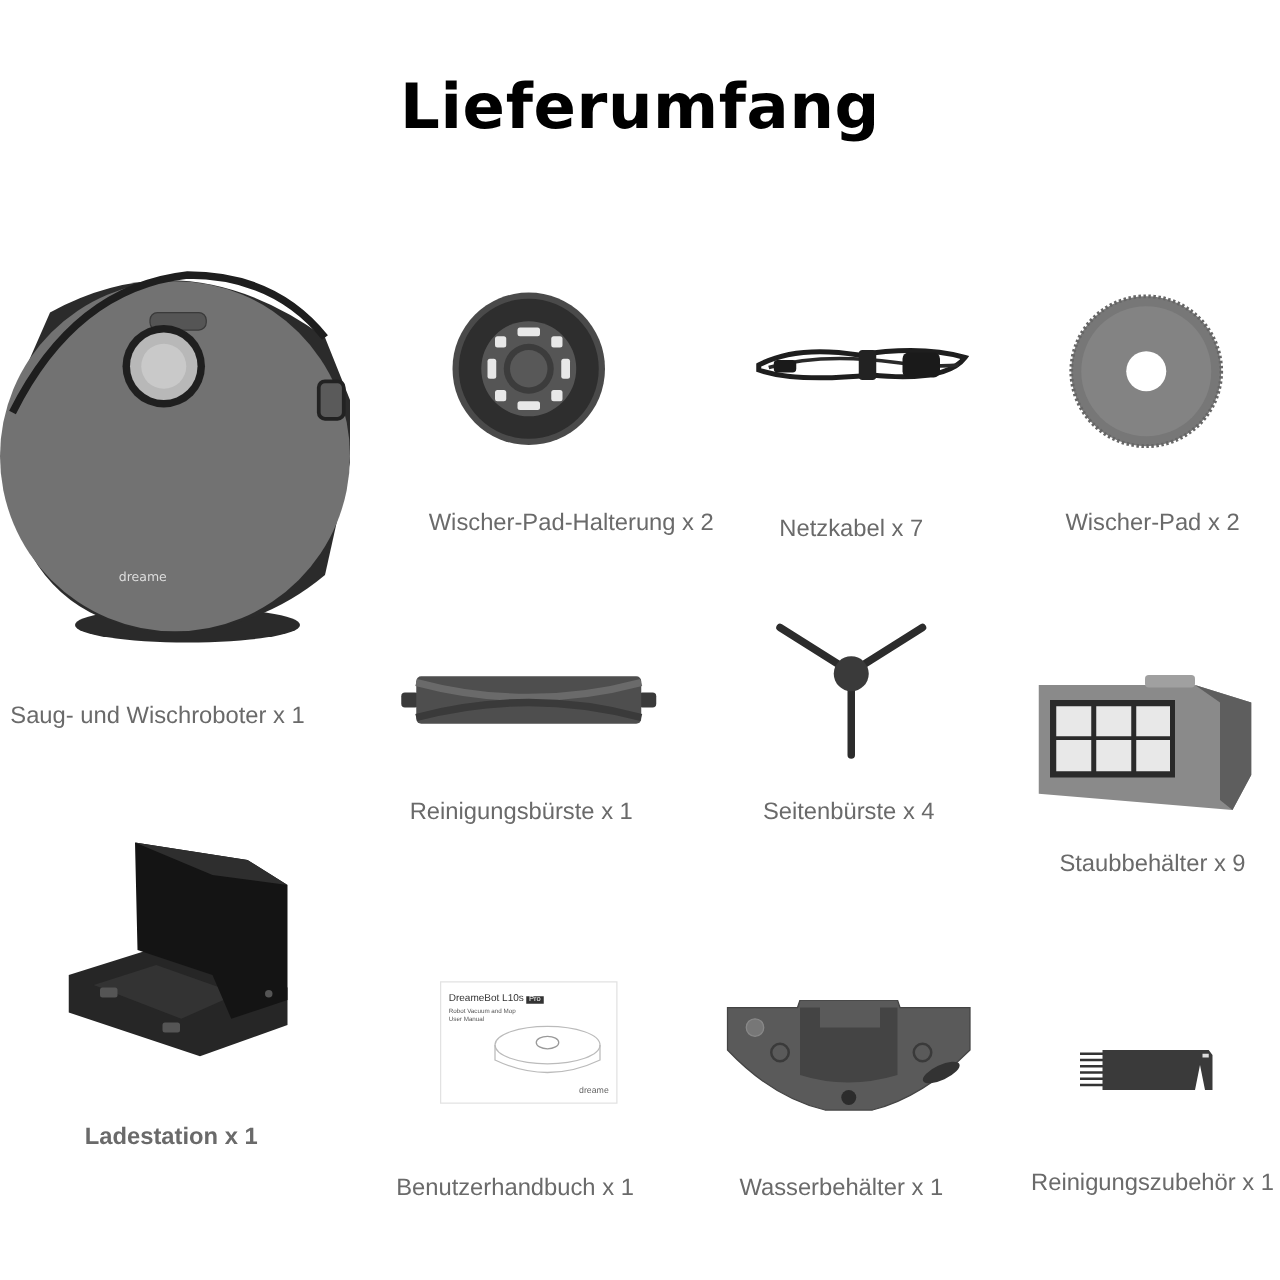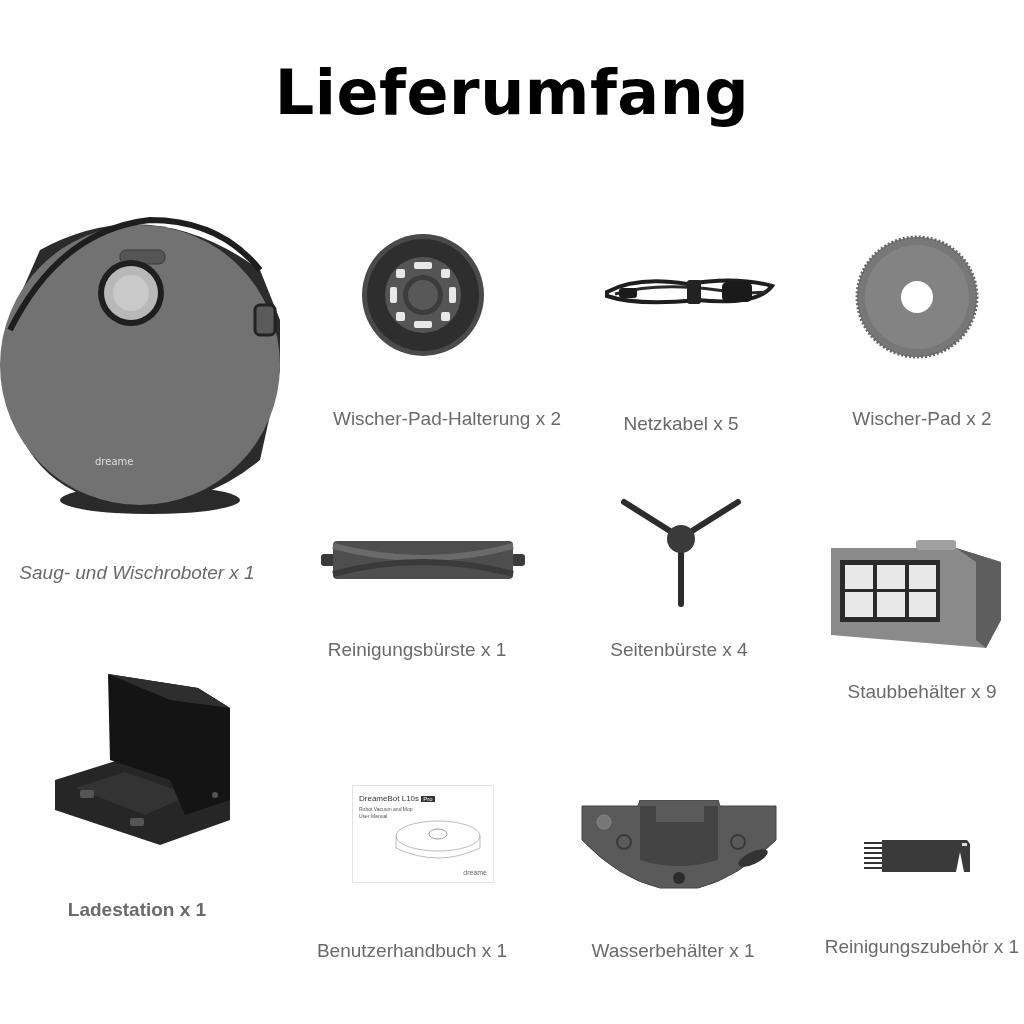--- a/index.html
+++ b/index.html
@@ -1,17 +1,17 @@
 <!DOCTYPE html>
 <html><head>
 <meta charset="utf-8">
 <style>
   html, body { margin:0; padding:0; background:#ffffff; }
   body { width:1024px; height:1024px; position:relative; overflow:hidden; font-family:"Liberation Sans", sans-serif; }
-  .title { position:absolute; left:0; width:1024px; top:56px; text-align:center; font-family:"DejaVu Sans", sans-serif; font-weight:bold; font-size:62px; color:#000; letter-spacing:0.5px; }
+  .title { position:absolute; left:0; width:1024px; top:56px; text-align:center; font-family:"DejaVu Sans", sans-serif; font-weight:bold; font-size:50px; color:#000; letter-spacing:0.5px; }
   .lbl { position:absolute; font-family:"Liberation Sans", sans-serif; font-size:19px; color:#6a6a6a; white-space:nowrap; transform:translateX(-50%); }
   .art { position:absolute;text-align:right; }
   svg { display:block; }
 </style>
 </head>
 <body>
 
 <div class="title">Lieferumfang</div>
 
 <div class="art" style="left:0px;top:210px;">
@@ -21,53 +21,53 @@
     <circle cx="140" cy="155" r="140" fill="#727272"></circle>
     <path d="M10 120 Q60 20 150 10 Q220 10 260 60" stroke="#1e1e1e" stroke-width="6" fill="none"></path>
     <rect x="255" y="95" width="20" height="30" rx="5" fill="#5a5a5a" stroke="#222" stroke-width="3"></rect>
     <rect x="120" y="40" width="45" height="14" rx="6" fill="#555" stroke="#3a3a3a"></rect>
     <circle cx="131" cy="83" r="33" fill="#1f1f1f"></circle>
     <circle cx="131" cy="83" r="27" fill="#b8b8b8"></circle>
     <circle cx="131" cy="83" r="18" fill="#c9c9c9"></circle>
     <text x="95" y="255" font-family="DejaVu Sans, sans-serif" font-size="10" fill="#dddddd">dreame</text>
   </svg>
 </div>
-<div class="lbl" style="left:137px;top:562px;font-style:italic;">Saug- und Wischroboter x 1</div>
+<div class="lbl" style="left:126px;top:562px;">Saug- und Wischroboter x 1</div>
 
 <div class="art" style="left:360px;top:232px;">
   <svg width="126" height="126" viewBox="0 0 126 126">
     <circle cx="63" cy="63" r="61" fill="#4a4a4a"></circle>
     <circle cx="63" cy="63" r="56" fill="#2e2e2e"></circle>
     <circle cx="63" cy="63" r="38" fill="#555"></circle>
     <g fill="#e8e8e8">
       <rect x="54" y="30" width="18" height="7" rx="2"></rect>
       <rect x="54" y="89" width="18" height="7" rx="2"></rect>
       <rect x="30" y="55" width="7" height="16" rx="2"></rect>
       <rect x="89" y="55" width="7" height="16" rx="2"></rect>
       <rect x="36" y="37" width="9" height="9" rx="2"></rect>
       <rect x="81" y="37" width="9" height="9" rx="2"></rect>
       <rect x="36" y="80" width="9" height="9" rx="2"></rect>
       <rect x="81" y="80" width="9" height="9" rx="2"></rect>
     </g>
     <circle cx="63" cy="63" r="20" fill="#3c3c3c"></circle>
     <circle cx="63" cy="63" r="15" fill="#585858"></circle>
   </svg>
 </div>
-<div class="lbl" style="left:447px;top:408px;">Wischer-Pad-Halterung x 2</div>
+<div class="lbl" style="left:457px;top:408px;">Wischer-Pad-Halterung x 2</div>
 
 <div class="art" style="left:597px;top:272px;">
   <svg width="180" height="44" viewBox="0 0 180 44">
     <path d="M10 20 Q40 4 90 12 Q140 4 175 14 Q160 34 100 28 Q40 34 10 24 Z" fill="none" stroke="#1e1e1e" stroke-width="4"></path>
     <path d="M18 22 Q60 10 120 18 Q150 22 170 20" fill="none" stroke="#2a2a2a" stroke-width="3"></path>
     <rect x="90" y="8" width="14" height="24" rx="3" fill="#222"></rect>
     <rect x="125" y="10" width="30" height="20" rx="5" fill="#1a1a1a"></rect>
     <rect x="22" y="16" width="18" height="10" rx="3" fill="#1a1a1a"></rect>
   </svg>
 </div>
-<div class="lbl" style="left:681px;top:413px;">Netzkabel x 5</div>
+<div class="lbl" style="left:681px;top:413px;">Netzkabel x 7</div>
 
 <div class="art" style="left:855px;top:235px;">
   <svg width="124" height="124" viewBox="0 0 124 124">
     <circle cx="62" cy="62" r="60" fill="#777" stroke="#666" stroke-width="3" stroke-dasharray="2 2"></circle>
     <circle cx="62" cy="62" r="52" fill="#838383"></circle>
     <circle cx="62" cy="62" r="16" fill="#ffffff"></circle>
   </svg>
 </div>
 <div class="lbl" style="left:922px;top:408px;">Wischer-Pad x 2</div>
 

